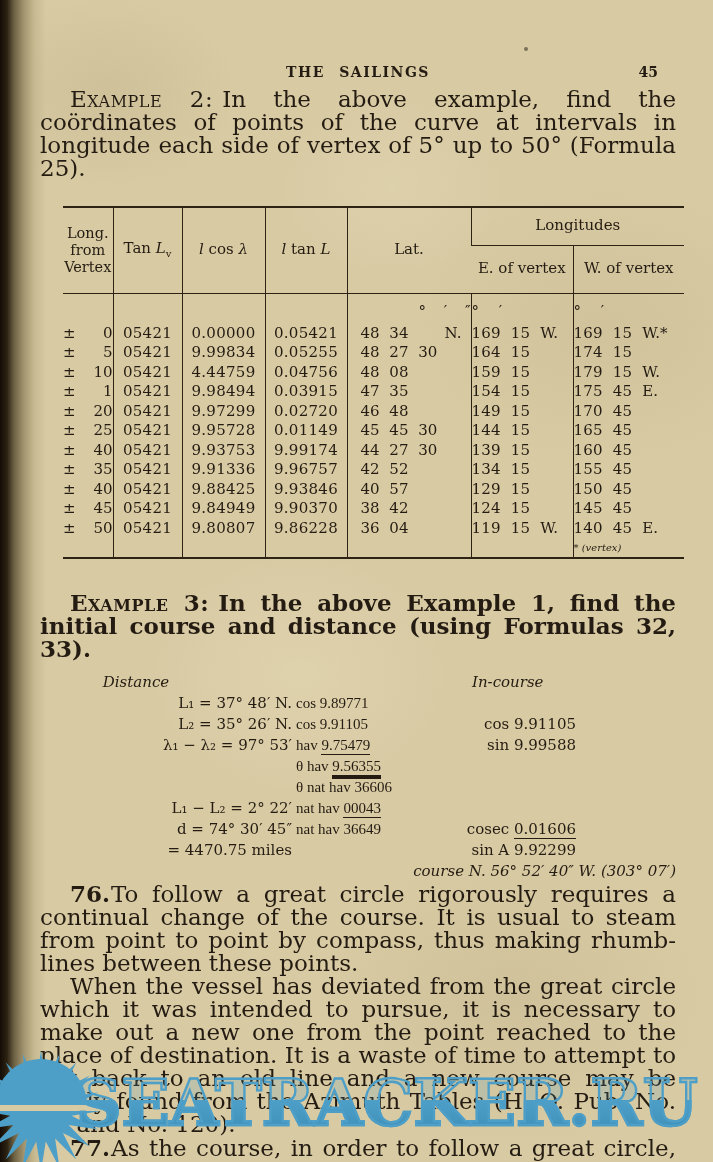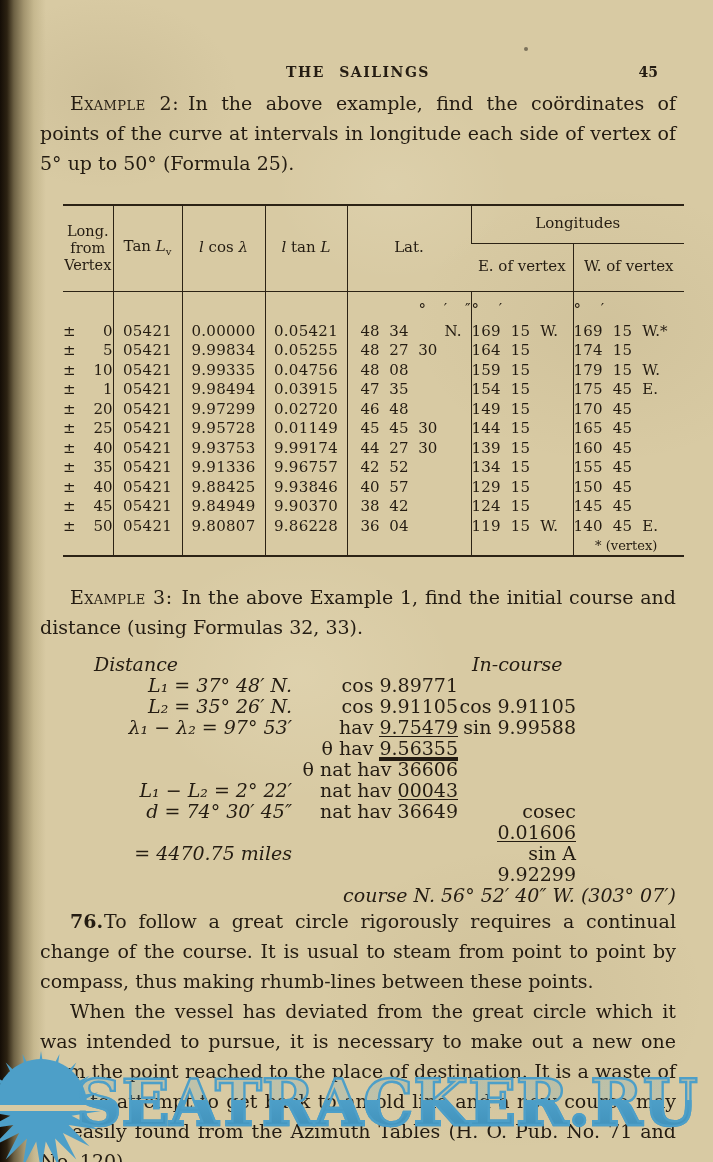--- a/index.html
+++ b/index.html
@@ -19,21 +19,21 @@
   }
   .spine{
     position:absolute;left:0;top:0;width:46px;height:100%;
     background:linear-gradient(90deg,#140d06 0px,#2c2212 7px,#6d6144 14px,#a3956f 24px,#c6b88f 34px,rgba(216,202,163,0) 46px);
   }
   .speck{position:absolute;left:524px;top:47px;width:4px;height:4px;border-radius:50%;background:rgba(74,66,52,.65);}
   .content{position:absolute;left:40px;top:0;width:636px;}
   .running-head{position:relative;margin-top:64px;height:24px;font-weight:bold;font-size:14px;}
   .running-head .title{position:absolute;left:50%;transform:translateX(-50%);letter-spacing:1.5px;word-spacing:8px;}
   .running-head .pageno{position:absolute;right:18px;}
-  p.para{font-size:19px;line-height:30px;text-align:justify;margin:0;text-indent:30px;}
+  p.para{font-size:23px;line-height:23px;text-align:justify;margin:0;text-indent:30px;}
   .example{margin-top:21px;}
   .sc{font-variant:small-caps;letter-spacing:.5px;margin-right:9px;}
   .bnum{font-weight:bold;margin-right:1px;}
   .it{font-style:italic;}
   
   table.gc{
     margin-top:26px;margin-left:23px;
     border-collapse:collapse;table-layout:fixed;
     width:621px;font-size:15px;
     border-top:2px solid #2c2315;border-bottom:2.5px solid #2c2315;
@@ -53,26 +53,26 @@
   td.u-lat{text-align:right;padding-right:24px;word-spacing:13px;}
   td.u-e{padding-left:42px;word-spacing:15px;}
   td.u-w{padding-left:38px;word-spacing:15px;}
   td.c-long{padding:0 4px 0 3px;}
   td.c-long .cellwrap{display:flex;justify-content:space-between;}
   td.c-num{text-align:center;letter-spacing:.3px;}
   td.c-lat{word-spacing:5px;}
   td.c-lat .cellwrap{display:flex;justify-content:space-between;padding:0 9px 0 13px;}
   td.c-ew{padding-left:13px;word-spacing:5px;letter-spacing:.2px;}
   tr.footnote{height:18px;}
-  tr.footnote td{font-size:13px;text-align:center;padding-right:5px;}
+  tr.footnote td{font-size:10px;text-align:left;padding-right:5px;font-style:italic;}
   
-  .calc{margin-top:12px;margin-left:6px;font-size:19px;line-height:21px;width:630px;}
+  .calc{margin-top:12px;margin-left:6px;font-size:15px;line-height:21px;width:630px;}
   .calc-grid{display:grid;grid-template-columns:250px 162px 118px;}
-  .calc-grid .cl{text-align:right;padding-right:4px;font-style:italic;}
-  .calc-grid .cm{text-align:right;}
+  .calc-grid .cl{text-align:right;padding-right:4px;}
+  .calc-grid .cm{text-align:left;font-family:Liberation Serif, serif;}
   .calc-grid .cr{text-align:right;padding-left:0;}
   .calc-head .cl{text-align:center;padding-left:0;padding-right:70px;font-style:italic;}
   .calc-head .cr{text-align:left;font-style:italic;padding-left:14px;}
   .u1{display:inline-block;border-bottom:1.6px solid #241c12;line-height:18px;}
   .u2{display:inline-block;border-bottom:1.6px solid #241c12;box-shadow:0 3px 0 #241c12;line-height:18px;}
   .course-line{text-align:right;margin-top:0;font-style:italic;}
   .p76{margin-top:7px;}
   
   .watermark{position:absolute;left:0;top:1052px;width:609px;height:104px;pointer-events:none;}
   .wm-star{position:absolute;left:-22px;top:-4px;}
@@ -178,21 +178,21 @@
             <td class="c-ew">174 15</td>
           </tr>
           <tr>
             <td class="c-long">
               <span class="cellwrap">
                 <span>±</span>
                 <span>10</span>
               </span>
             </td>
             <td class="c-num">05421</td>
-            <td class="c-num">9.99335</td>
+            <td class="c-num">4.44759</td>
             <td class="c-num">0.04756</td>
             <td class="c-lat">
               <span class="cellwrap">
                 <span>48 08</span>
                 <span></span>
               </span>
             </td>
             <td class="c-ew">159 15</td>
             <td class="c-ew">179 15 W.</td>
           </tr>
@@ -353,21 +353,21 @@
           <td></td>
           <td></td>
           <td></td>
           <td></td>
           <td></td>
           <td>* (vertex)</td>
         </tr>
       </tbody>
     </table>
 
-    <p class="para example" style="margin-top:25px;"><span class="sc">Example 3:</span><span>In the above Example 1, find the initial course and distance (using Formulas 32, 33).</span></p>
+    <p class="para example" style="margin-top:32px;font-weight:bold;"><span class="sc">Example 3:</span><span>In the above Example 1, find the initial course and distance (using Formulas 32, 33).</span></p>
 
     <div class="calc">
       <div class="calc-grid calc-head">
         <div class="cl">Distance</div>
         <div class="cm"></div>
         <div class="cr">In-course</div>
       </div>
       <div id="calc-rows">
           <div class="calc-grid">
             <div class="cl">L₁ = 37° 48′ N.</div>

